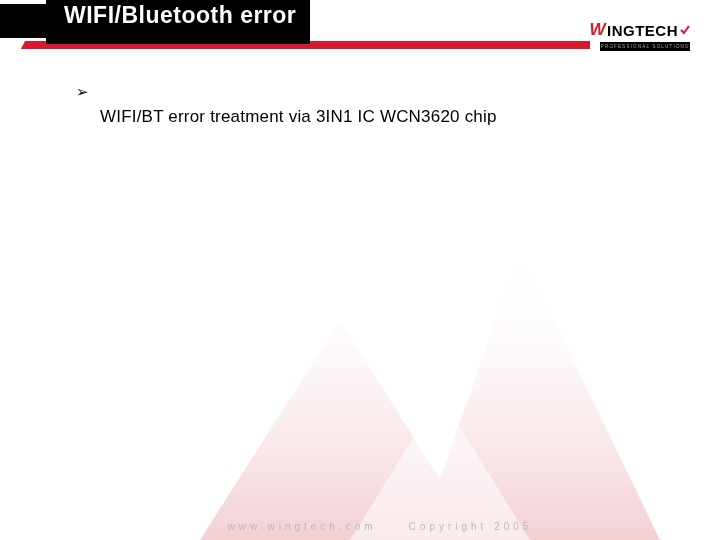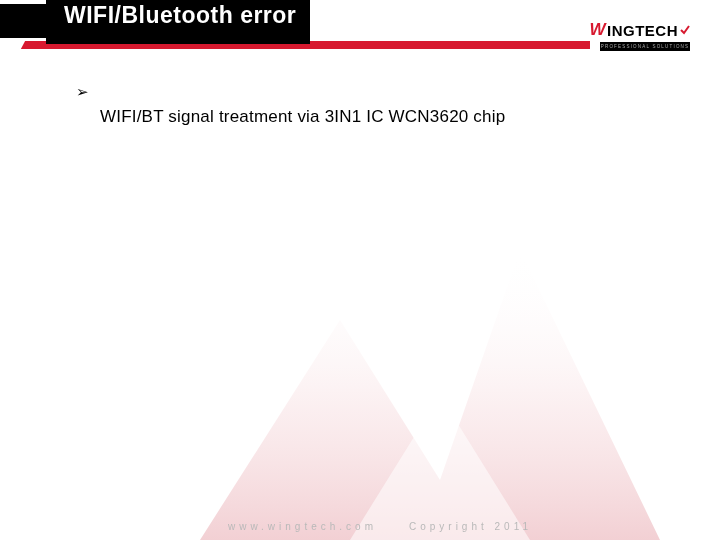--- a/index.html
+++ b/index.html
@@ -198,21 +198,21 @@
       </defs>
       <path d="M 200 300 L 340 80 L 440 240 L 520 10 L 660 300 Z" fill="url(#wmk)"></path>
       <path d="M 350 300 L 440 155 L 530 300 Z" fill="#ffffff" fill-opacity="0.55"></path>
     </svg>
   </div>
 
   <div class="content">
     <div class="bullet-row">
       <span class="bullet-arrow">➢</span>
     </div>
-    <div class="body-text">WIFI/BT signal treatment via 3IN1 IC WCN3620 chip</div>
+    <div class="body-text">WIFI/BT error treatment via 3IN1 IC WCN3620 chip</div>
   </div>
 
   <div class="footer">
     <span>www.wingtech.com</span>
-    <span>Copyright 2011</span>
+    <span>Copyright 2005</span>
   </div>
 
 </div>
 
 </body></html>

